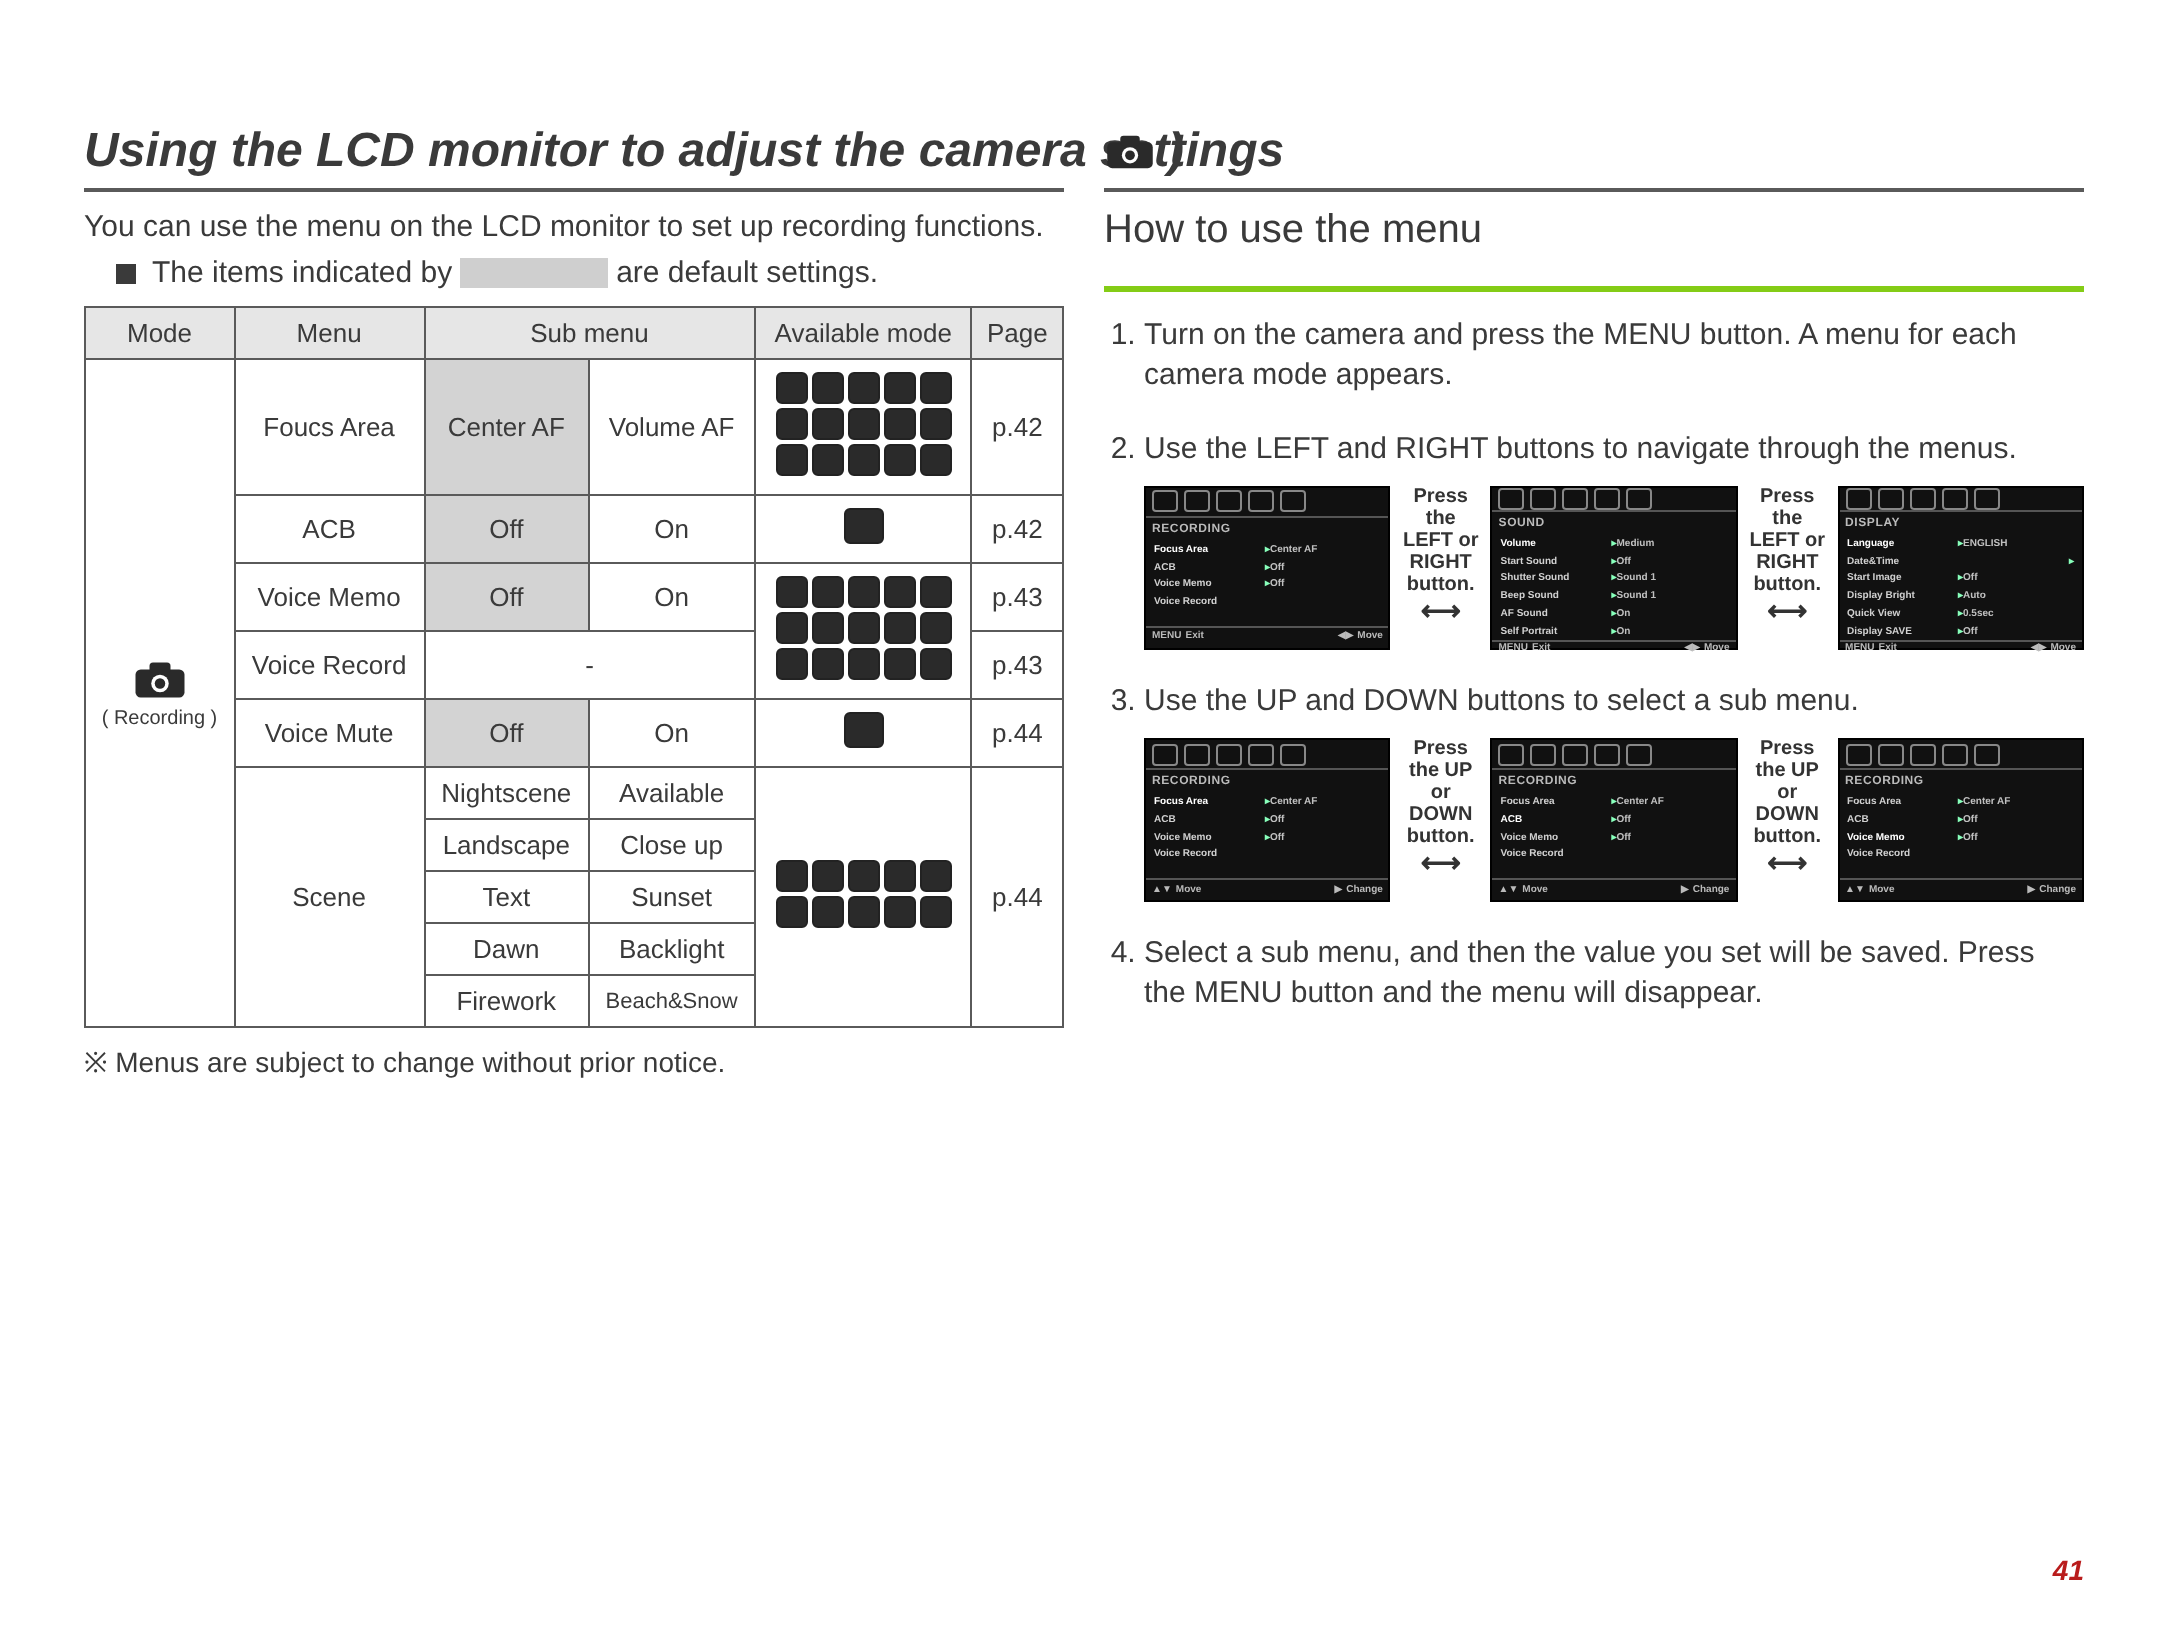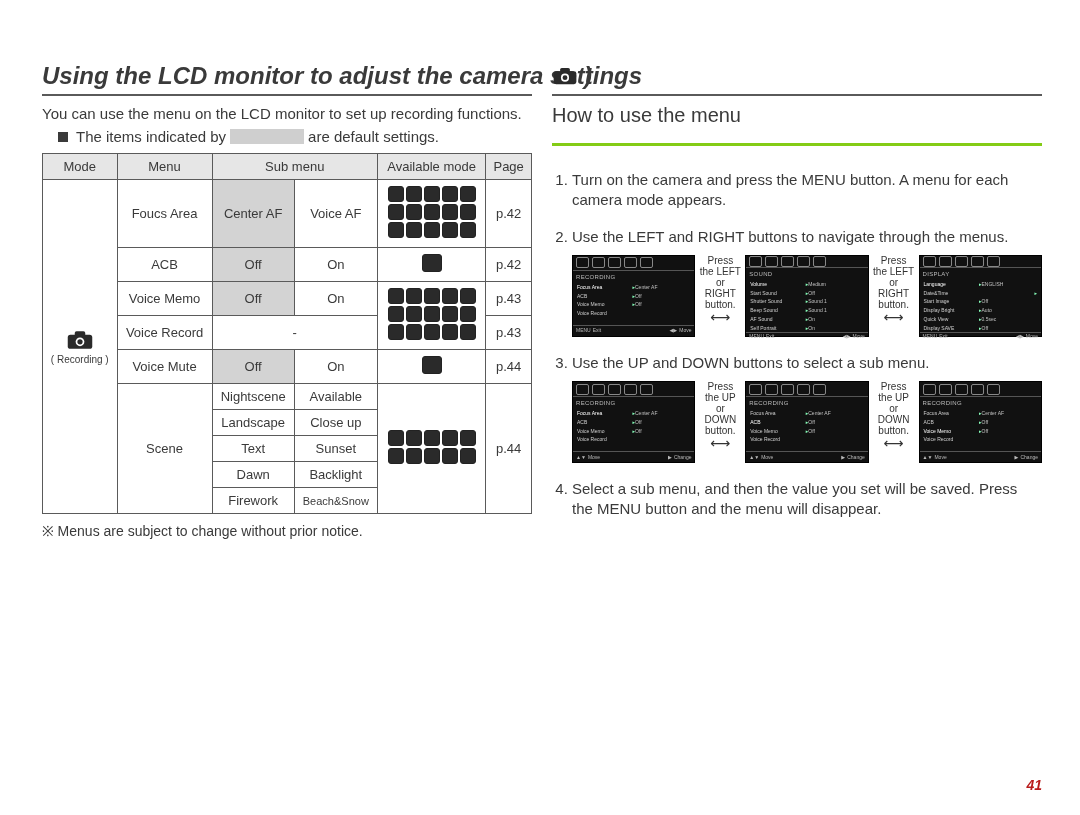--- a/index.html
+++ b/index.html
@@ -66,23 +66,23 @@
     line-height:0;
   }
   .iconset .row{display:block;}
   .iconset .ic{
     display:inline-block;width:14px;height:14px;
     border:1px solid #222;border-radius:3px;margin:1px;
     background:#2a2a2a;
   }
   .iconset .ic.single{width:18px;height:16px;}
   .footnote{font-size:14px;margin-top:8px;}
-  ol.steps{list-style:decimal;padding-left:20px;margin:24px 0;}
+  ol.steps{list-style:decimal;padding-left:20px;margin:12px 0;}
   ol.steps li{margin-bottom:16px;font-size:15px;}
-  .screens{display:flex;gap:4px;align-items:flex-start;margin-top:8px;}
+  .screens{display:flex;gap:4px;align-items:flex-start;margin-top:8px;font-weight:bold;}
   .screen{
     width:122px;height:80px;background:#111;color:#cfcfcf;
     font-size:6px;position:relative;
     display:flex;flex-direction:column;
     border:1px solid #000;
   }
   .screen .topbar{height:14px;border-bottom:1px solid #555;display:flex;align-items:center;padding:0 3px;gap:3px;}
   .screen .topbar .tb{width:11px;height:9px;border:1px solid #888;border-radius:2px;}
   .screen .panel-title{font-size:6px;padding:2px 3px;color:#bbb;letter-spacing:0.3px;}
   .screen .row{display:flex;justify-content:space-between;padding:1px 4px;font-size:5px;color:#d0d0d0;}
@@ -132,21 +132,21 @@
           <svg class="cam-icon" viewBox="0 0 32 24">
             <rect x="2" y="6" width="28" height="16" rx="3" fill="#2a2a2a"></rect>
             <rect x="10" y="2" width="12" height="6" rx="2" fill="#2a2a2a"></rect>
             <circle cx="16" cy="14" r="5" fill="#fff"></circle>
             <circle cx="16" cy="14" r="3" fill="#2a2a2a"></circle>
           </svg>
           <span class="mode-lbl">( Recording )</span>
         </td>
         <td>Foucs Area</td>
         <td class="def">Center AF</td>
-        <td>Voice AF</td>
+        <td>Volume AF</td>
         <td>
           <span class="iconset">
             <span class="row"><span class="ic"></span><span class="ic"></span><span class="ic"></span><span class="ic"></span><span class="ic"></span></span>
             <span class="row"><span class="ic"></span><span class="ic"></span><span class="ic"></span><span class="ic"></span><span class="ic"></span></span>
             <span class="row"><span class="ic"></span><span class="ic"></span><span class="ic"></span><span class="ic"></span><span class="ic"></span></span>
           </span>
         </td>
         <td>p.42</td>
       </tr>
 

